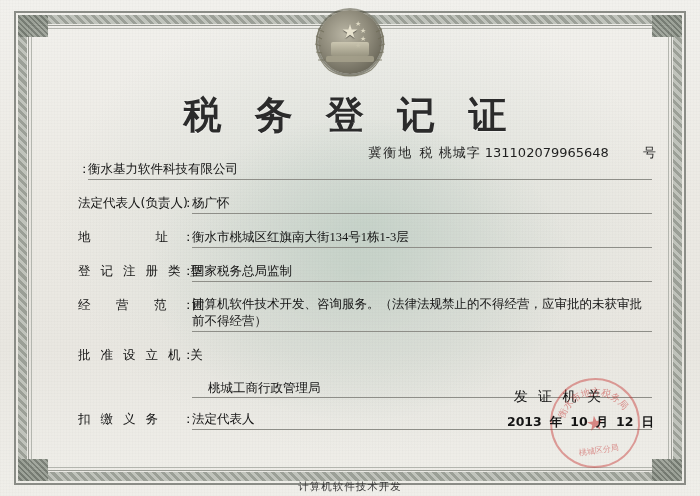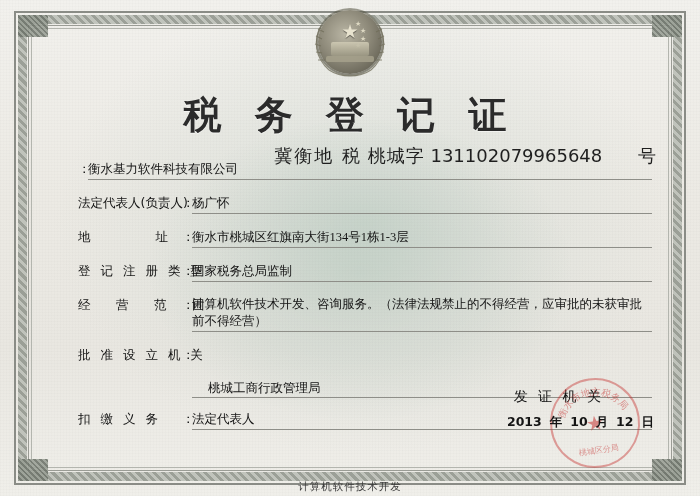--- a/index.html
+++ b/index.html
@@ -91,21 +91,21 @@
     position:absolute;left:0;right:0;top:90px;text-align:center;
     font-family:"DejaVu Serif","Liberation Serif",serif;
     font-weight:bold;font-size:38px;letter-spacing:10px;
     color:#2b2b2b;
     text-shadow:0 1px 0 rgba(255,255,255,.5);
   }
 
   
   .serial{
     position:absolute;right:44px;top:144px;
-    font-size:18px;color:#1f1f1f;white-space:nowrap;
+    font-size:13px;color:#1f1f1f;white-space:nowrap;
   }
   .serial .lbl{letter-spacing:2px;}
   .serial .zi{letter-spacing:1px;}
   .serial .num{font-family:"DejaVu Sans","Liberation Sans",sans-serif;letter-spacing:0;}
   .serial .hao{margin-left:30px;}
 
   
   .fields{
     position:absolute;left:78px;top:160px;right:48px;
     font-size:12.5px;color:#141414;

